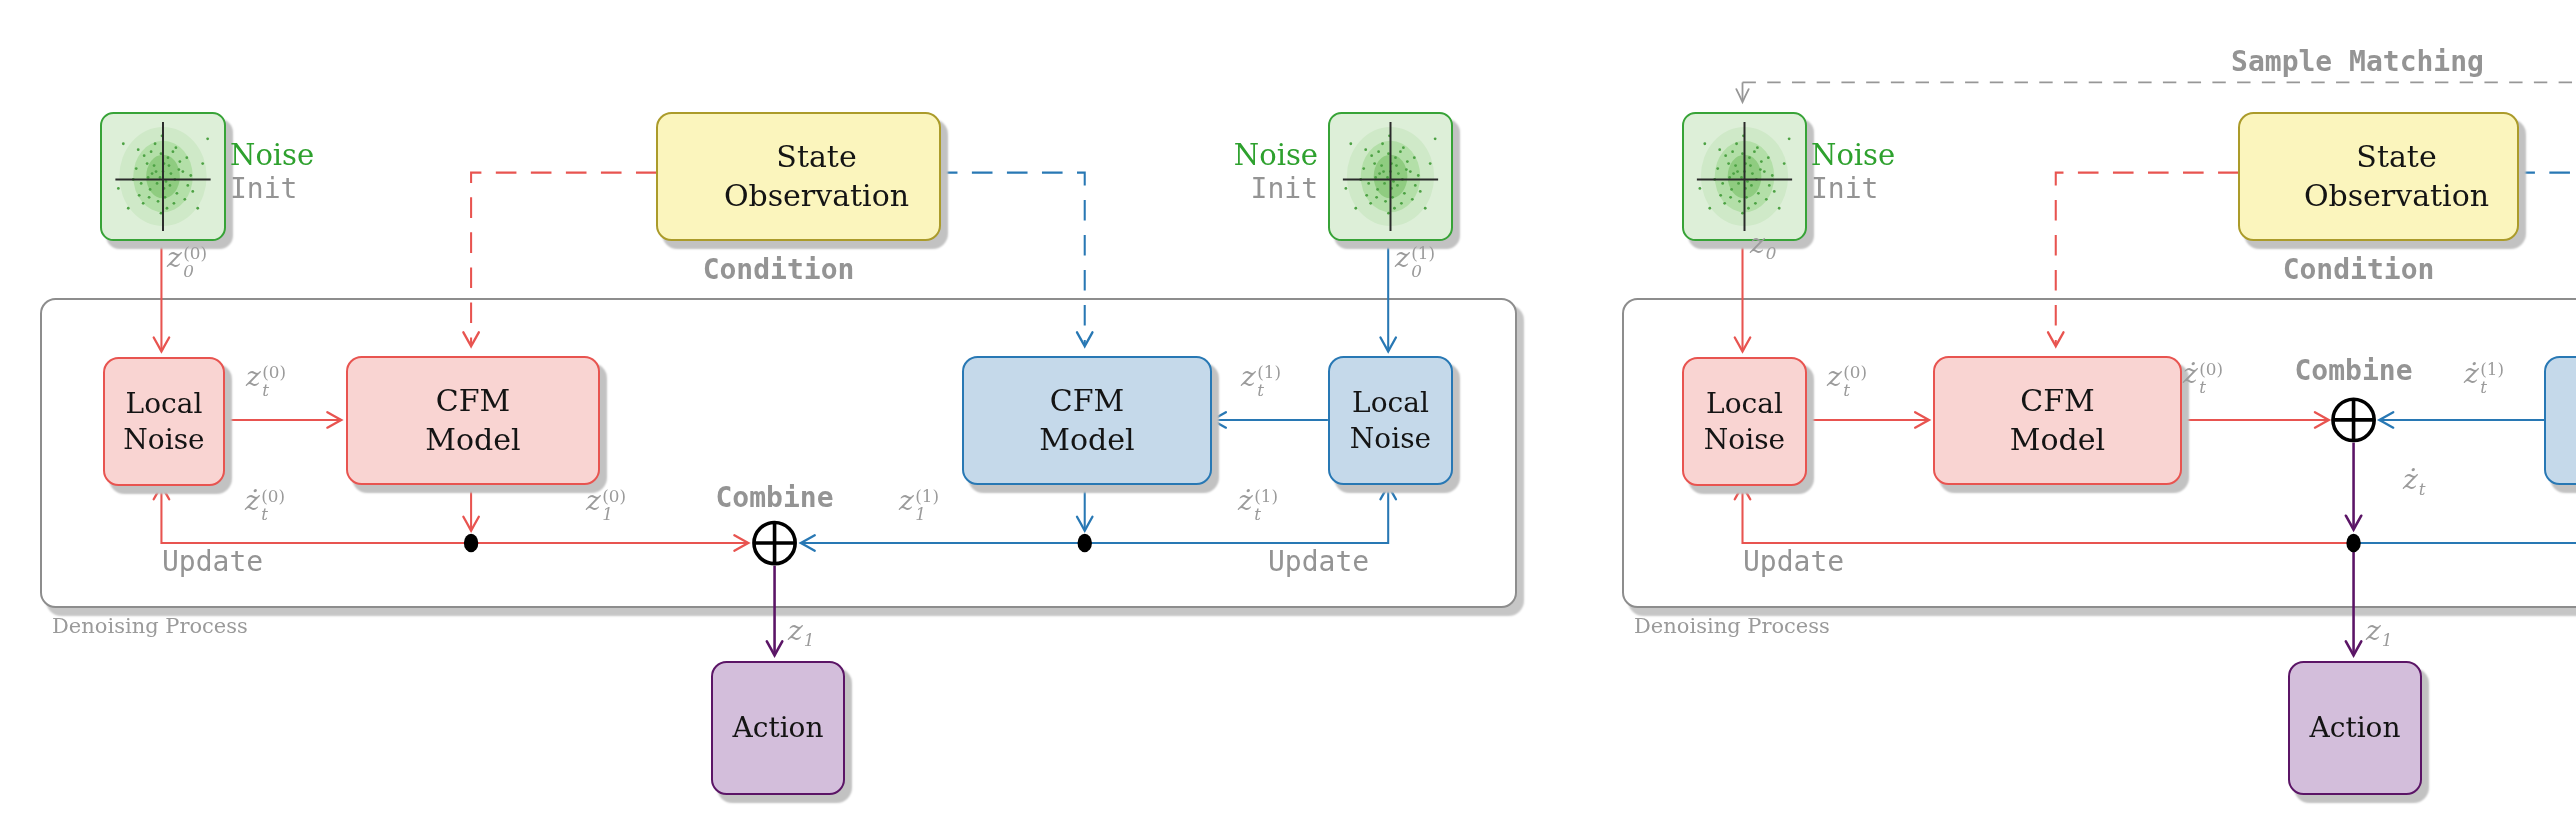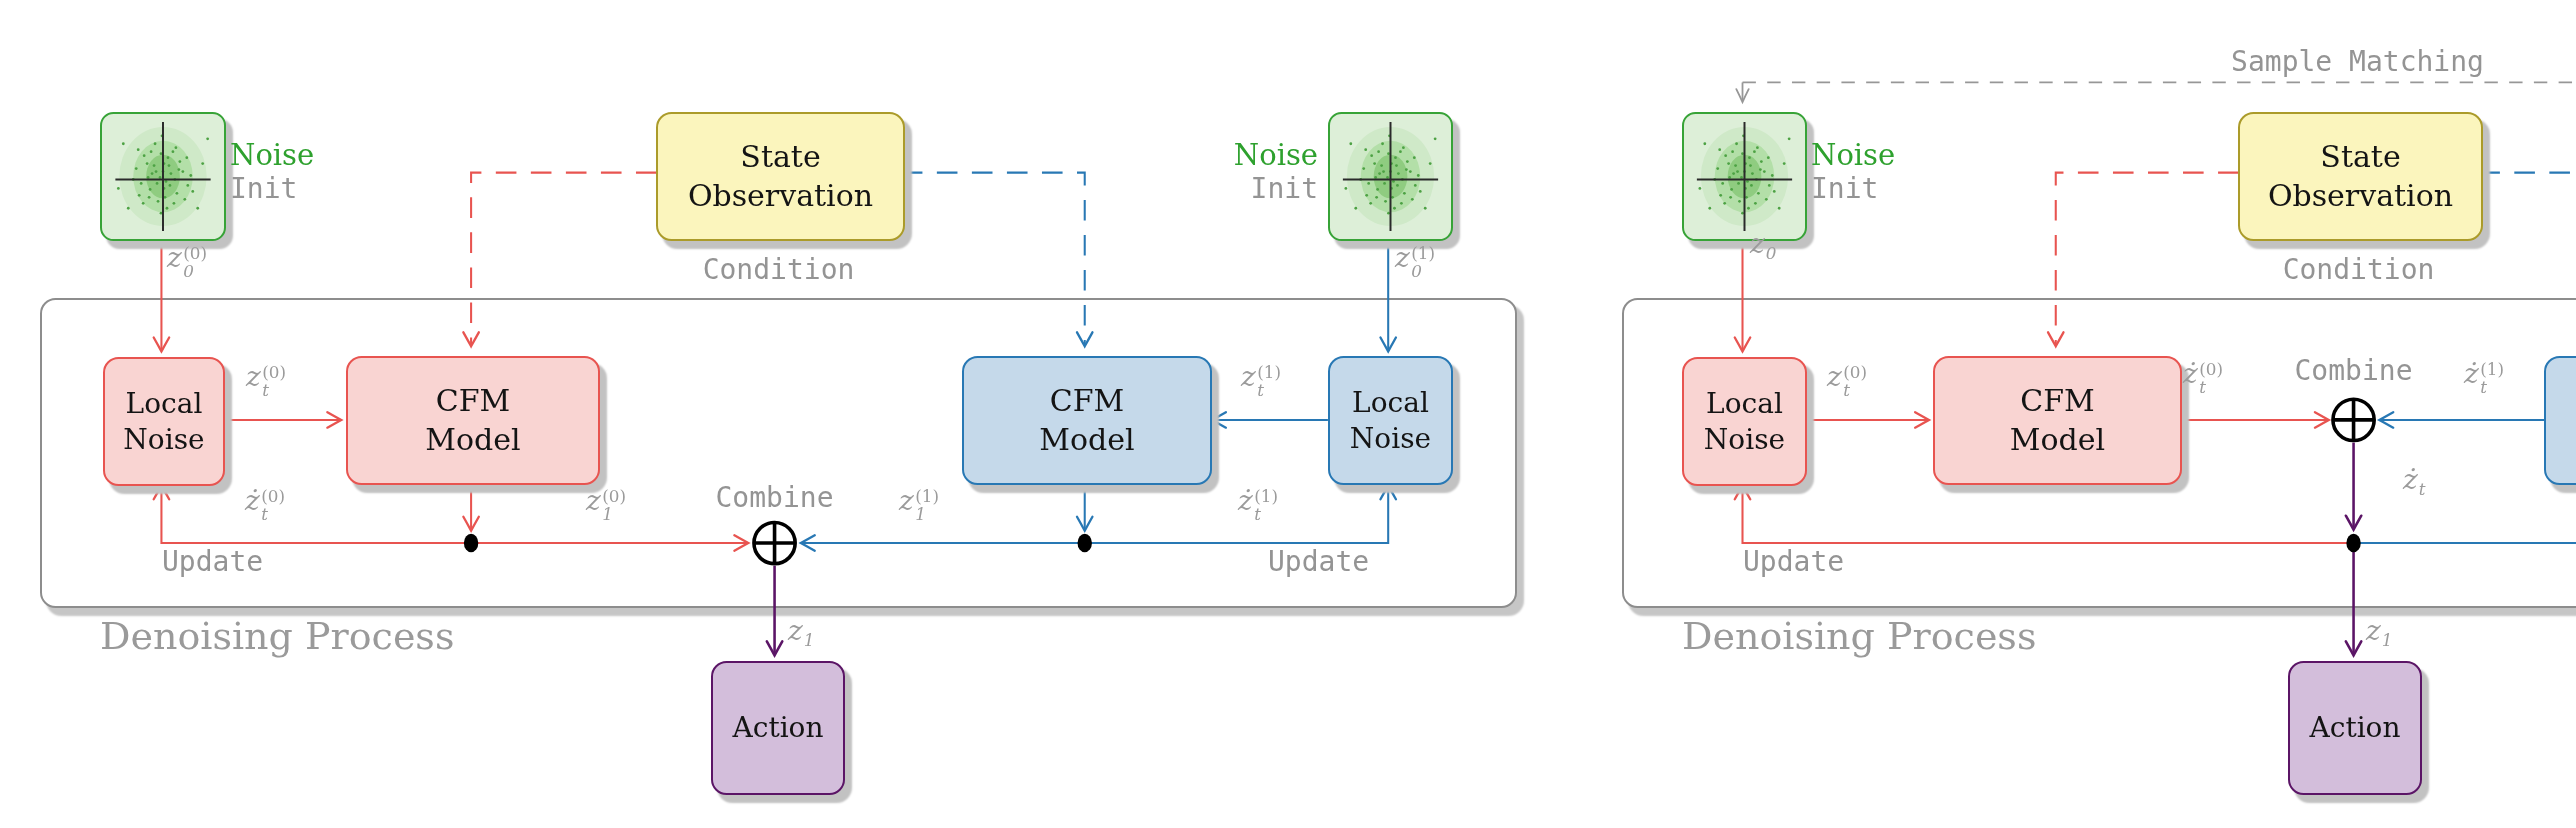--- a/index.html
+++ b/index.html
@@ -14,41 +14,41 @@
   
   .bigrect{position:absolute;background:#ffffff;border:2.1px solid #8d8d8d;border-radius:15.5px;
            box-shadow:6.7px 7.7px 2.1px #c6c6c6;}
 
   
   .box{position:absolute;border-radius:15.5px;box-shadow:6.2px 7.2px 2.1px #c2c2c2;
        display:flex;flex-direction:column;align-items:center;justify-content:center;
        text-align:center;font-size:30px;color:#141414;line-height:1.28;}
   .box-red{background:#f9d4d2;border:2.1px solid #e85450;}
   .box-blue{background:#c5d9ea;border:2.1px solid #2878b4;}
-  .box-yellow{background:#fbf5bd;border:2.1px solid #ab9b2a;}
+  .box-yellow{background:#fbf5bd;border:2.1px solid #ab9b2a;padding-left:36px;}
   .box-purple{background:#d3bedb;border:2.1px solid #5b1566;}
   .box-green{background:#ddefd8;border:2.6px solid #37a337;border-radius:13.4px;overflow:hidden;padding:0;}
   .box-green svg{display:block;width:100%;height:100%;}
 
   
   .mono{position:absolute;font-family:"DejaVu Sans Mono", monospace;color:#949494;font-size:28px;white-space:nowrap;}
-  .seriflab{position:absolute;font-family:"DejaVu Serif", serif;color:#9a9a9a;font-size:38px;white-space:nowrap;margin-left:48px;}
+  .seriflab{position:absolute;font-family:"DejaVu Serif", serif;color:#9a9a9a;font-size:21px;white-space:nowrap;}
   .mathlab{position:absolute;font-family:"DejaVu Serif", serif;font-style:italic;color:#9b9b9b;
            font-size:28px;white-space:nowrap;}
   .ss{display:inline-flex;flex-direction:column;align-items:flex-start;font-size:0.6em;
       line-height:1.12;vertical-align:0.5em;margin-left:1.5px;}
   .ss .ssup{font-style:normal;}
   .ss .ssub{font-style:italic;}
   .msub{font-size:0.6em;vertical-align:-0.35em;margin-left:1px;font-style:italic;}
 
   .noiselab{position:absolute;white-space:nowrap;line-height:1.18;}
   .noiselab .n1{font-family:"DejaVu Serif", serif;color:#2ea12e;font-size:29px;display:block;}
   .noiselab .n2{font-family:"DejaVu Sans Mono", monospace;color:#949494;font-size:28px;display:block;}
   .alignR{text-align:right;}
-  .alignC{text-align:center;}
+  .alignC{text-align:center;font-weight:bold;}
 </style>
 </head>
 <body>
 
 <svg width="0" height="0" style="position:absolute">
   <defs>
     <symbol id="gauss-sym" viewBox="0 0 120 126">
       <ellipse cx="60" cy="63" rx="44" ry="50" fill="#cfe9c8"></ellipse>
       <ellipse cx="60" cy="63" rx="30" ry="36" fill="#b3dfa8"></ellipse>
       <ellipse cx="60" cy="63" rx="17" ry="22" fill="#8fcc80"></ellipse>

